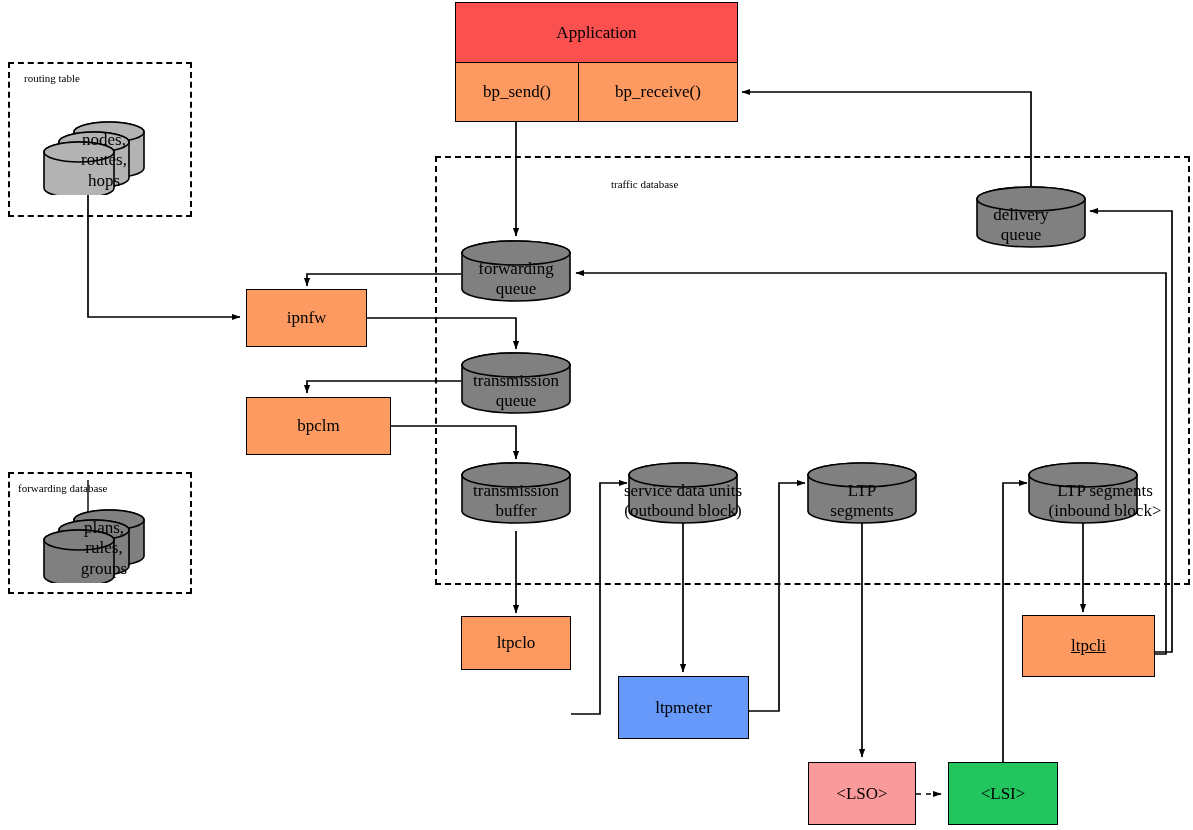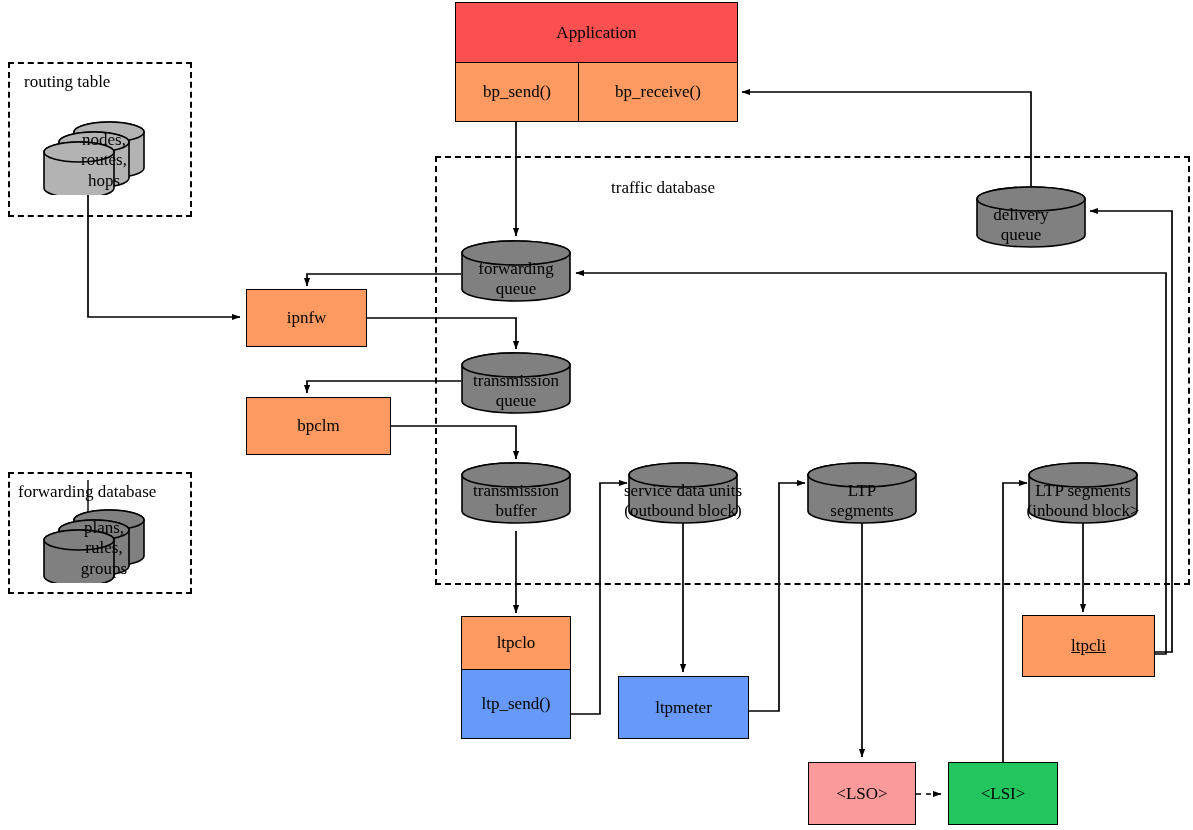--- a/index.html
+++ b/index.html
@@ -2,21 +2,21 @@
 <html><head>
 <meta charset="utf-8">
 <style>
   html,body{margin:0;padding:0;background:#fff;}
   #stage{position:relative;width:1193px;height:830px;background:#fff;
          font-family:"Liberation Serif", serif;overflow:hidden;}
   .box{position:absolute;box-sizing:border-box;border:1.6px solid #000;
        display:flex;align-items:center;justify-content:center;
        font-size:17px;color:#000;text-align:center;line-height:1.15;}
   .dashbox{position:absolute;box-sizing:border-box;border:2px dashed #000;background:transparent;}
-  .dashlabel{position:absolute;font-size:17px;color:#000;white-space:nowrap;}
+  .dashlabel{position:absolute;font-size:11px;color:#000;white-space:nowrap;}
   .cyl{position:absolute;}
   .cyl svg{position:absolute;left:0;top:0;overflow:visible;}
   .cyltext{position:absolute;left:0;top:8px;width:100%;height:100%;
            display:flex;flex-direction:column;align-items:center;justify-content:center;
            font-size:17px;color:#000;text-align:center;line-height:1.18;white-space:nowrap;}
   .edges{position:absolute;left:0;top:0;width:1193px;height:830px;pointer-events:none;}
   .stack{position:absolute;}
 </style>
 </head>
 <body>
@@ -172,21 +172,21 @@
         <path d="M1,13 a54,12 0 0,1 108,0 l0,36 a54,12 0 0,1 -108,0 z"></path>
         <ellipse cx="55" cy="13" rx="54" ry="12"></ellipse>
       </g>
     </svg>
     <div class="cyltext">
       <span>LTP</span>
       <span>segments</span>
     </div>
   </div>
 
-  <div class="cyl" style="left:1028px;top:462px;width:110px;height:62px;">
+  <div class="cyl" style="left:1028px;top:462px;width:110px;height:62px;padding-left:44px;">
     <svg width="110" height="62" viewBox="0 0 110 62">
       <g stroke="#000" stroke-width="1.6" fill="#808080">
         <path d="M1,13 a54,12 0 0,1 108,0 l0,36 a54,12 0 0,1 -108,0 z"></path>
         <ellipse cx="55" cy="13" rx="54" ry="12"></ellipse>
       </g>
     </svg>
     <div class="cyltext">
       <span>LTP segments</span>
       <span>(inbound block&gt;</span>
     </div>
@@ -210,21 +210,20 @@
   <div class="box" style="left:455px;top:62px;width:124px;height:60px;background:#fc9a62;">bp_send()</div>
 
   <div class="box" style="left:578px;top:62px;width:160px;height:60px;background:#fc9a62;">bp_receive()</div>
 
   <div class="box" style="left:246px;top:289px;width:121px;height:58px;background:#fc9a62;">ipnfw</div>
 
   <div class="box" style="left:246px;top:397px;width:145px;height:58px;background:#fc9a62;">bpclm</div>
 
   <div class="box" style="left:461px;top:616px;width:110px;height:54px;background:#fc9a62;">ltpclo</div>
 
-  <div class="box" style="left:461px;top:669px;width:110px;height:70px;background:#6699fa;">ltp_send()</div>
 
   <div class="box" style="left:618px;top:676px;width:131px;height:63px;background:#6699fa;">ltpmeter</div>
 
   <div class="box" style="left:1022px;top:615px;width:133px;height:62px;background:#fc9a62;text-decoration:underline;">ltpcli</div>
 
   <div class="box" style="left:808px;top:762px;width:108px;height:63px;background:#fb9a9a;">&lt;LSO&gt;</div>
 
   <div class="box" style="left:948px;top:762px;width:110px;height:63px;background:#22c55e;">&lt;LSI&gt;</div>
 
 </div>

